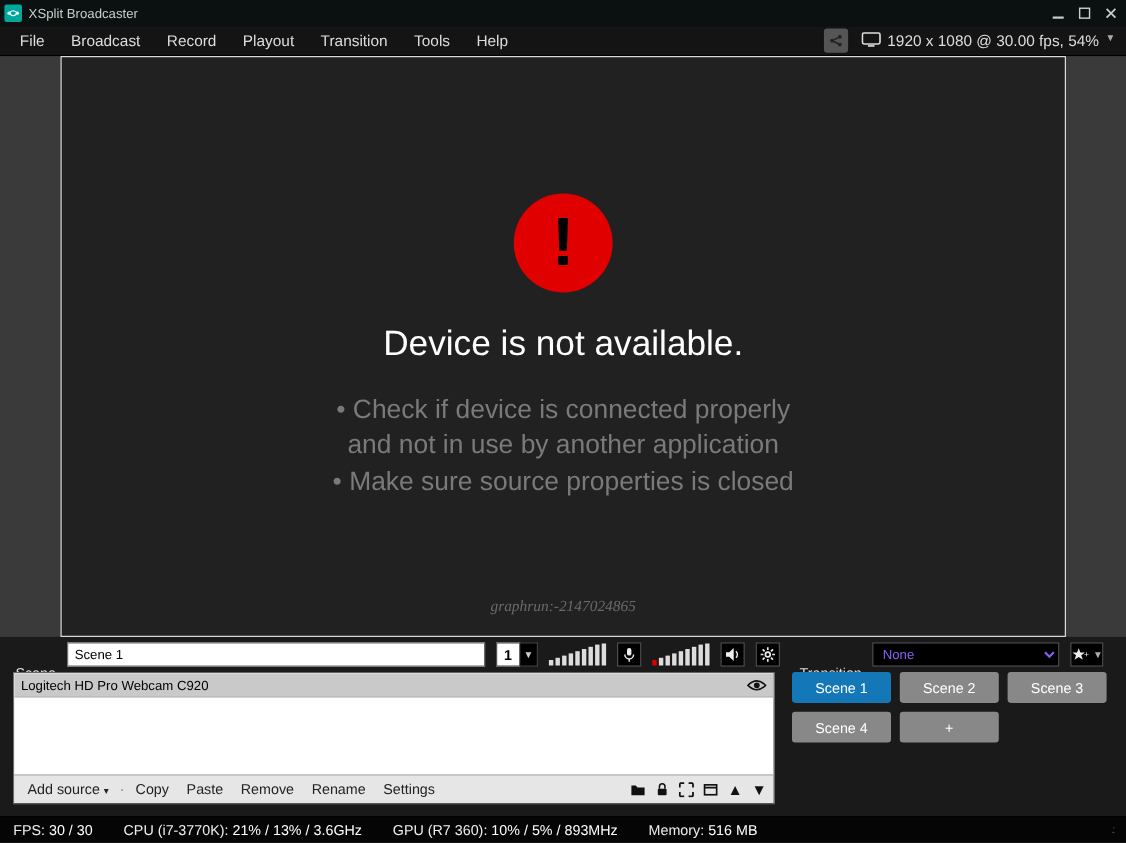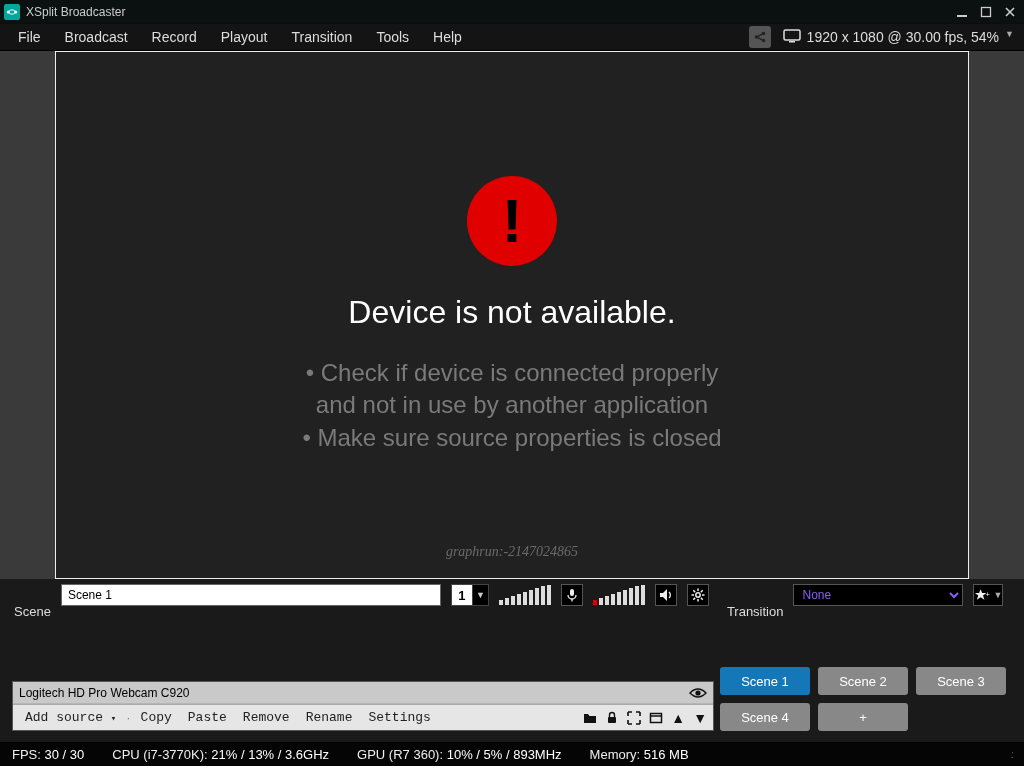--- a/index.html
+++ b/index.html
@@ -201,22 +201,21 @@
     padding: 0 4px;
   }
   .trans-select option { background:#222; }
 
   
   .lower {
     display: flex;
     height: 120px;
     background: #1a1a1a;
     padding: 0 8px 0 12px;
-    gap: 6px;
-    align-items: flex-end;
+    gap: 16px;
   }
   .sources-panel {
     flex: 1;
     display: flex;
     flex-direction: column;
     border: 1px solid #555;
     background: #fff;
     min-height: 0;
   }
   .sources-list {
@@ -247,21 +246,20 @@
     align-items: center;
     padding: 0 6px;
     gap: 4px;
     color: #222;
     font-size: 13px;
   }
   .sources-toolbar .tb-item {
     padding: 2px 6px;
     cursor: pointer;
     border-radius: 2px;
-    font-family: Liberation Mono, monospace;
   }
   .sources-toolbar .spacer { flex:1; }
   .tb-icons { display:inline-flex; gap:8px; align-items:center; color:#111;}
   .tb-icons span { cursor:pointer; font-size:14px;}
   .tb-icons svg { width:14px; height:14px; fill:#111;}
 
   .scenes-panel {
     width: 296px;
     display: flex;
     flex-wrap: wrap;

